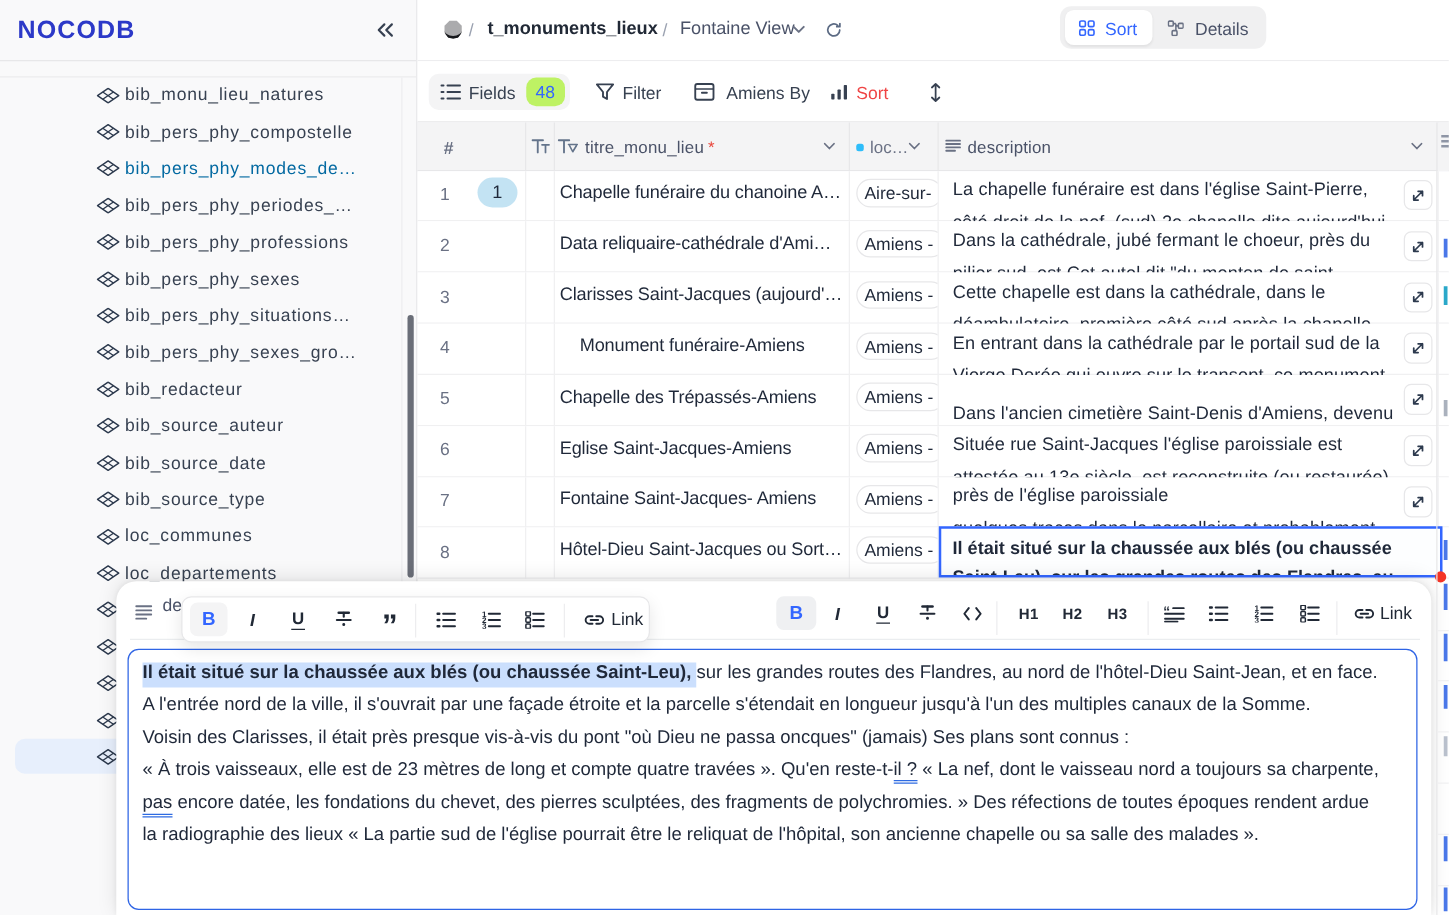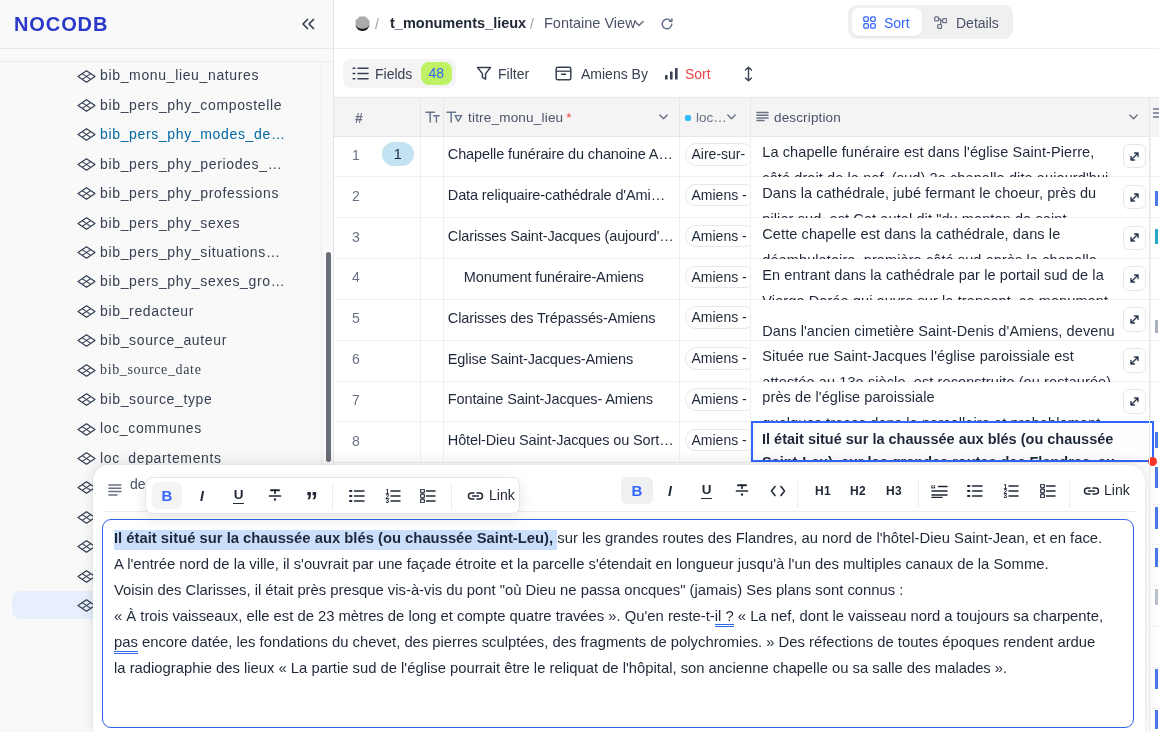--- a/index.html
+++ b/index.html
@@ -90,21 +90,21 @@
           <path d="M5.2 3.6 L13.7 9.4 M13.7 3.6 L5.2 9.4"></path>
         </svg>
       </div>
       <div class="abs" style="left:100px;top:330.2px;font-size:14px;letter-spacing:0.65px;line-height:20px;color:#374151;">bib_source_auteur</div>
       <div class="abs" style="left:77px;top:363.7px;">
         <svg width="19" height="13" viewBox="0 0 19 13" fill="none" stroke="#2d3a4e" stroke-width="1.15" stroke-linejoin="round">
           <path d="M9.5 0.7 L18 6.5 L9.5 12.3 L1 6.5 Z"></path>
           <path d="M5.2 3.6 L13.7 9.4 M13.7 3.6 L5.2 9.4"></path>
         </svg>
       </div>
-      <div class="abs" style="left:100px;top:359.6px;font-size:14px;letter-spacing:0.65px;line-height:20px;color:#374151;font-family:Liberation Serif, serif;">bib_source_date</div>
+      <div class="abs" style="left:100px;top:359.6px;font-size:14px;letter-spacing:0.65px;line-height:20px;color:#374151;">bib_source_date</div>
       <div class="abs" style="left:77px;top:393.1px;">
         <svg width="19" height="13" viewBox="0 0 19 13" fill="none" stroke="#2d3a4e" stroke-width="1.15" stroke-linejoin="round">
           <path d="M9.5 0.7 L18 6.5 L9.5 12.3 L1 6.5 Z"></path>
           <path d="M5.2 3.6 L13.7 9.4 M13.7 3.6 L5.2 9.4"></path>
         </svg>
       </div>
       <div class="abs" style="left:100px;top:389.0px;font-size:14px;letter-spacing:0.65px;line-height:20px;color:#374151;">bib_source_type</div>
       <div class="abs" style="left:77px;top:422.5px;">
         <svg width="19" height="13" viewBox="0 0 19 13" fill="none" stroke="#2d3a4e" stroke-width="1.15" stroke-linejoin="round">
           <path d="M9.5 0.7 L18 6.5 L9.5 12.3 L1 6.5 Z"></path>
@@ -332,21 +332,21 @@
           <path d="M2 9 L9 2 M2 5.5 V9 h3.5 M9 5.5 V2 H5.5"></path>
         </svg>
       </div>
       <div class="abs" style="left:0;top:201.90px;width:825px;height:40.85px;border-bottom:1px solid #f0f0f1;background:#fff;"></div>
       <div class="abs" style="left:86px;top:201.90px;width:1px;height:40.85px;background:#f0f0f1;"></div>
       <div class="abs" style="left:109px;top:201.90px;width:1px;height:40.85px;background:#f0f0f1;"></div>
       <div class="abs" style="left:345px;top:201.90px;width:1px;height:40.85px;background:#f0f0f1;"></div>
       <div class="abs" style="left:416px;top:201.90px;width:1px;height:40.85px;background:#f0f0f1;"></div>
       <div class="abs" style="left:816px;top:201.90px;width:1px;height:40.85px;background:#f0f0f1;"></div>
       <div class="abs" style="left:18px;top:210.30px;font-size:14px;color:#6a7184;line-height:20px;">5</div>
-      <div class="abs" style="left:113.8px;top:209.70px;font-size:14.5px;letter-spacing:-0.12px;color:#1f2839;white-space:nowrap;overflow:hidden;width:228px;line-height:20px;">Clarisses des Trépassés-Amiens</div>
+      <div class="abs" style="left:113.8px;top:209.70px;font-size:14.5px;letter-spacing:-0.12px;color:#1f2839;white-space:nowrap;overflow:hidden;width:228px;line-height:20px;">Chapelle des Trépassés-Amiens</div>
       <div class="abs" style="left:345px;top:201.90px;width:71px;height:40.85px;overflow:hidden;">
         <div style="position:absolute;left:6px;top:6.5px;height:22.5px;border:1px solid #e7e7e9;border-radius:12px;background:#fff;font-size:14px;color:#1f2839;line-height:20.5px;padding:0 8px 0 5.5px;white-space:nowrap;">Amiens -</div>
       </div>
       <div class="abs" style="left:428.3px;top:217px;width:352px;height:40.85px;overflow:hidden;">
         <div style="padding-top:2.5px;font-size:14.5px;letter-spacing:0.1px;color:#1f2839;line-height:26.1px;white-space:nowrap;">Dans l'ancien cimetière Saint-Denis d'Amiens, devenu<br>place Saint-Denis et jardin public dit square Saint</div>
       </div>
       <div class="abs" style="left:788.5px;top:209.30px;width:23.5px;height:24.5px;background:#fff;border:1px solid #e7e7e9;border-radius:6px;">
         <svg style="margin:5.8px 0 0 5.8px" width="11" height="11" viewBox="0 0 11 11" fill="none" stroke="#2d3a4e" stroke-width="1.4" stroke-linecap="round" stroke-linejoin="round">
           <path d="M2 9 L9 2 M2 5.5 V9 h3.5 M9 5.5 V2 H5.5"></path>
         </svg>

